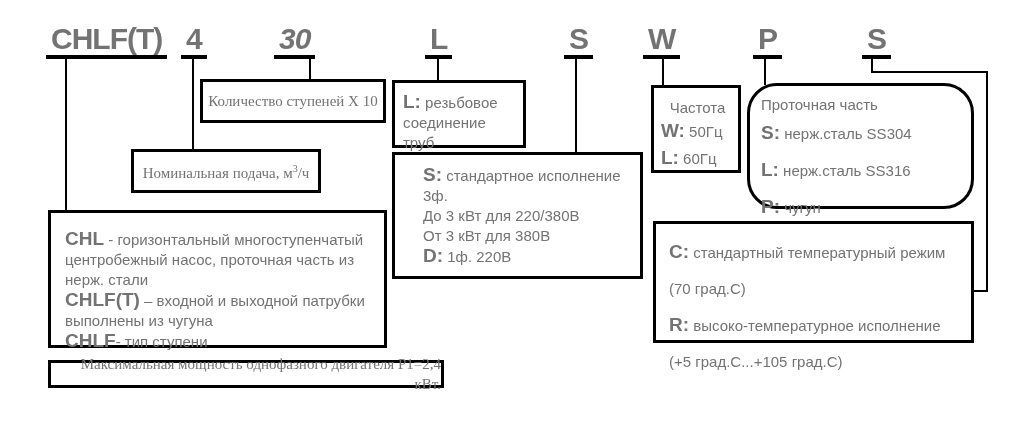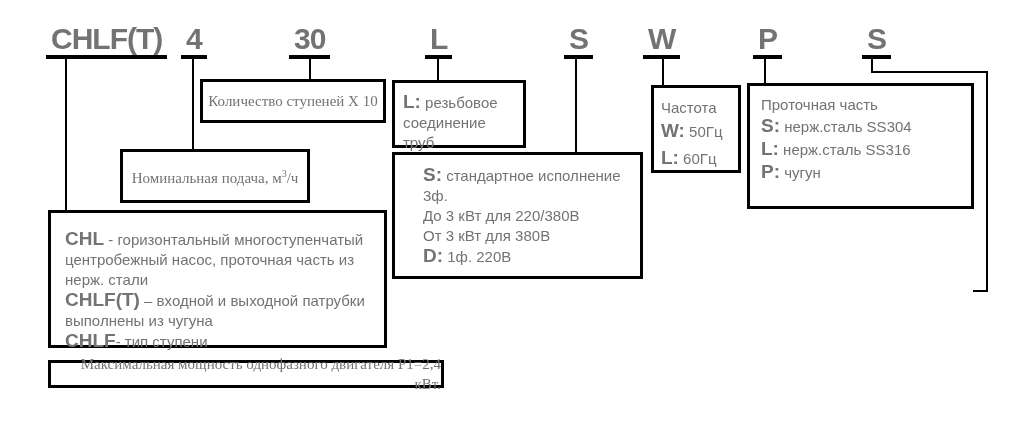--- a/index.html
+++ b/index.html
@@ -15,32 +15,32 @@
   .vline,.hline{position:absolute;background:#000;}
   .box{
     position:absolute;background:#fff;border:3px solid #000;box-sizing:border-box;
     font-size:15px;line-height:20px;
   }
   .center{display:flex;align-items:center;justify-content:center;text-align:right;font-family:Liberation Serif, serif;}
   .bp{font-weight:bold;font-size:19px;}
   .box p{margin:0;}
   .indent{margin-left:26px;}
   sup{font-size:10px;vertical-align:super;}
-  .freq-title{margin-bottom:3px;}
+  .freq-title{text-align:center;margin-bottom:3px;}
   .row26{line-height:26px;}
-  .row27{line-height:22px;}
+  .row27{line-height:36px;}
 </style>
 </head>
 <body>
 
 <div id="canvas">
 
   <div class="code" style="left:46px;">CHLF(T)</div>
   <div class="code" style="left:181px;">4</div>
-  <div class="code" style="left:289px;">30</div>
+  <div class="code" style="left:274px;font-style:italic;">30</div>
   <div class="code" style="left:425px;">L</div>
   <div class="code" style="left:564px;">S</div>
   <div class="code" style="left:643px;">W</div>
   <div class="code" style="left:753px;">P</div>
   <div class="code" style="left:862px;">S</div>
 
   <div class="vline" style="left:65px;top:57px;width:2px;height:153px;"></div>
   <div class="vline" style="left:192px;top:57px;width:2px;height:95px;"></div>
   <div class="vline" style="left:309px;top:57px;width:2px;height:25px;"></div>
   <div class="vline" style="left:437px;top:57px;width:2px;height:26px;"></div>
@@ -53,49 +53,55 @@
   <div class="hline" style="left:973px;top:290px;width:15px;height:2px;"></div>
 
   <div class="box center" style="left:200px;top:79px;width:186px;height:44px;">
     <span>Количество ступеней Х 10</span>
   </div>
 
   <div class="box" style="left:392px;top:80px;width:134px;height:68px;padding:9px 8px;">
     <p><span class="bp">L:</span><span> резьбовое соединение труб</span></p>
   </div>
 
-  <div class="box center" style="left:120px;top:149px;width:190px;height:54px;">
+  <div class="box center" style="left:131px;top:149px;width:190px;height:44px;">
     <span><span>Номинальная подача, м</span><sup>3</sup><span>/ч</span></span>
   </div>
 
   <div class="box" style="left:392px;top:152px;width:251px;height:127px;padding:10px 8px 0 28px;">
     <p><span class="bp">S:</span><span> стандартное исполнение</span></p>
     <p class="indent">3ф.</p>
     <p class="indent">До 3 кВт для 220/380В</p>
     <p class="indent">От 3 кВт для 380В</p>
     <p><span class="bp">D:</span><span> 1ф. 220В</span></p>
   </div>
 
   <div class="box" style="left:651px;top:85px;width:90px;height:88px;padding:10px 4px 0 7px;">
     <p class="freq-title">Частота</p>
     <p class="row26"><span class="bp">W:</span><span> 50Гц</span></p>
     <p class="row26"><span class="bp">L:</span><span> 60Гц</span></p>
   </div>
 
-  <div class="box" style="left:747px;top:83px;width:227px;height:126px;padding:9px 6px 0 11px;">
+  <div class="box" style="left:747px;top:83px;width:227px;height:126px;padding:9px 6px 0 11px;border-radius:30px;">
     <p>Проточная часть</p>
     <p class="row27"><span class="bp">S:</span><span> нерж.сталь SS304</span></p>
     <p class="row27"><span class="bp">L:</span><span> нерж.сталь SS316</span></p>
     <p class="row27"><span class="bp">P:</span><span> чугун</span></p>
   </div>
 
   <div class="box" style="left:48px;top:210px;width:339px;height:138px;padding:16px 10px 0 14px;">
     <p><span class="bp">CHL</span><span> - горизонтальный многоступенчатый центробежный насос, проточная часть из нерж. стали</span></p>
     <p><span class="bp">CHLF(T)</span><span> – входной и выходной патрубки выполнены из чугуна</span></p>
     <p><span class="bp">CHLF</span><span>- тип ступени</span></p>
   </div>
 
+  <div class="box" style="left:653px;top:221px;width:321px;height:122px;padding:10px 8px 0 13px;">
+    <p class="row27"><span class="bp">C:</span><span> стандартный температурный режим</span></p>
+    <p class="row27">(70 град.С)</p>
+    <p class="row27"><span class="bp">R:</span><span> высоко-температурное исполнение</span></p>
+    <p class="row27">(+5 град.С...+105 град.С)</p>
+  </div>
 
   <div class="box center" style="left:48px;top:360px;width:396px;height:28px;">
     <span>Максимальная мощность однофазного двигателя P1=2,4 кВт.</span>
   </div>
 
 </div>
 
 </body></html>

